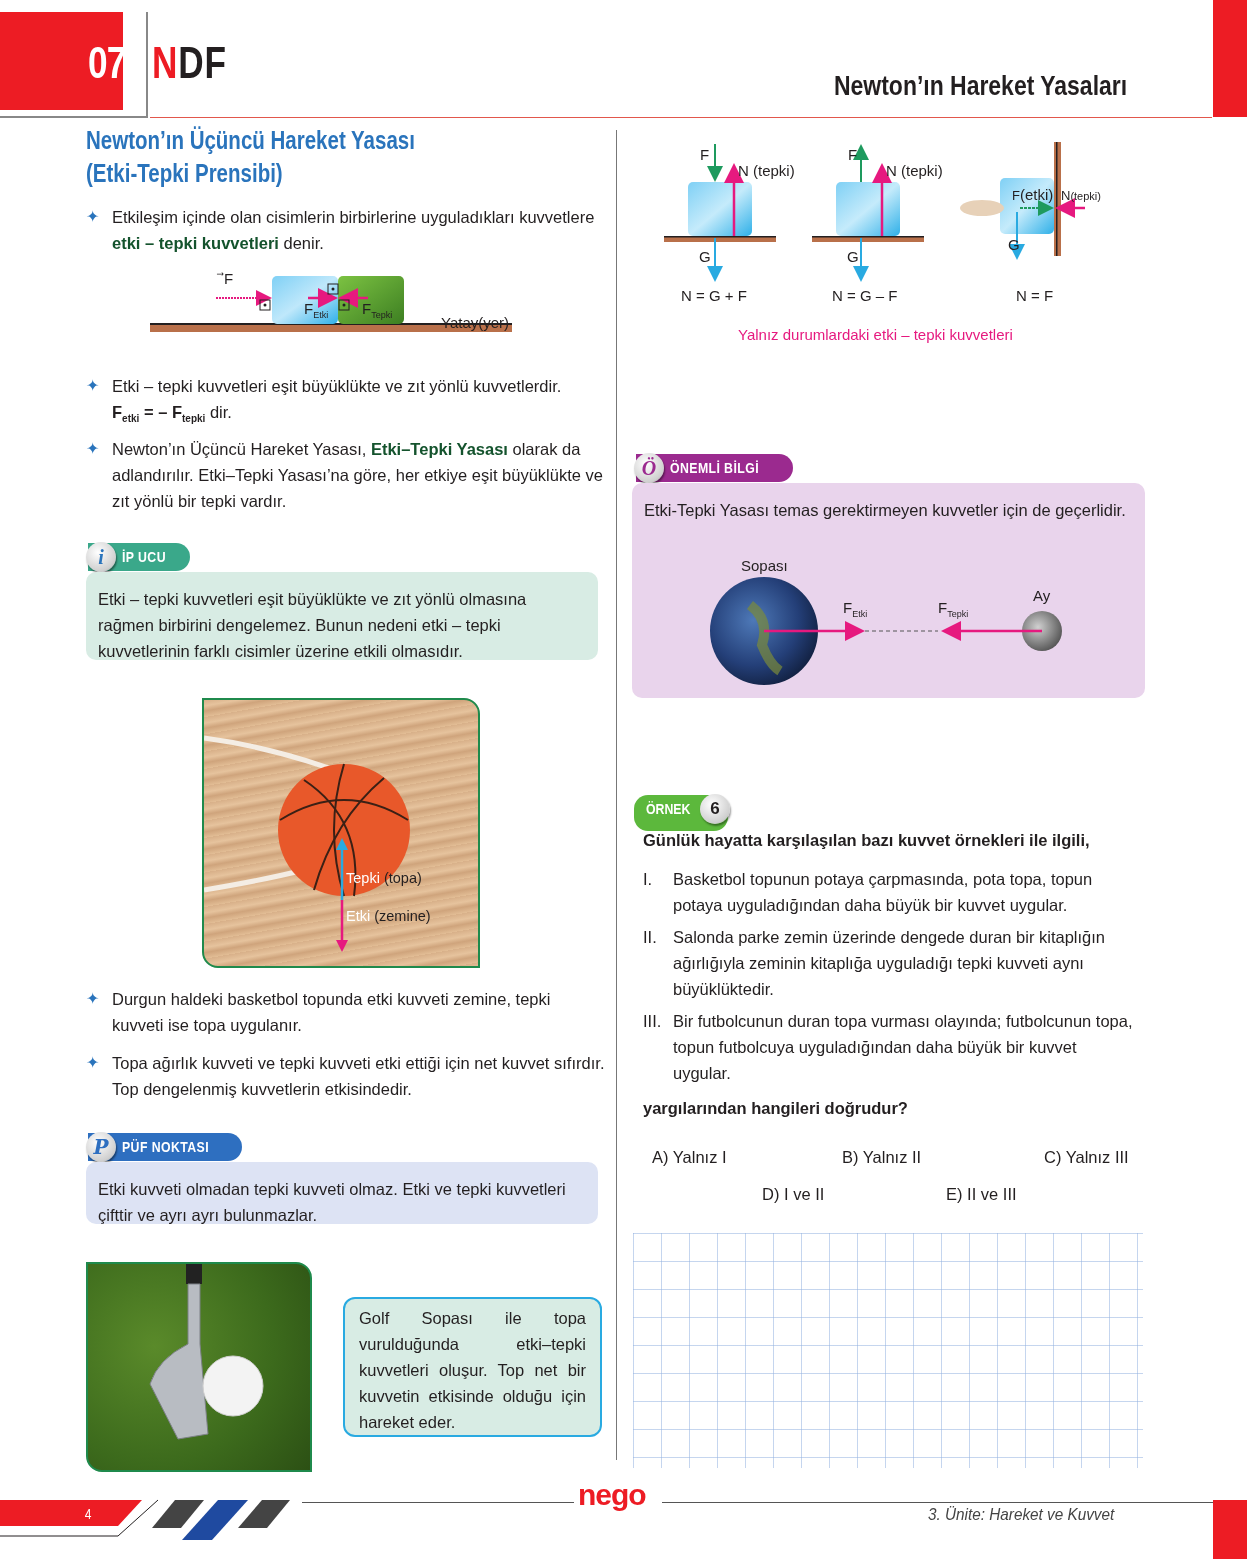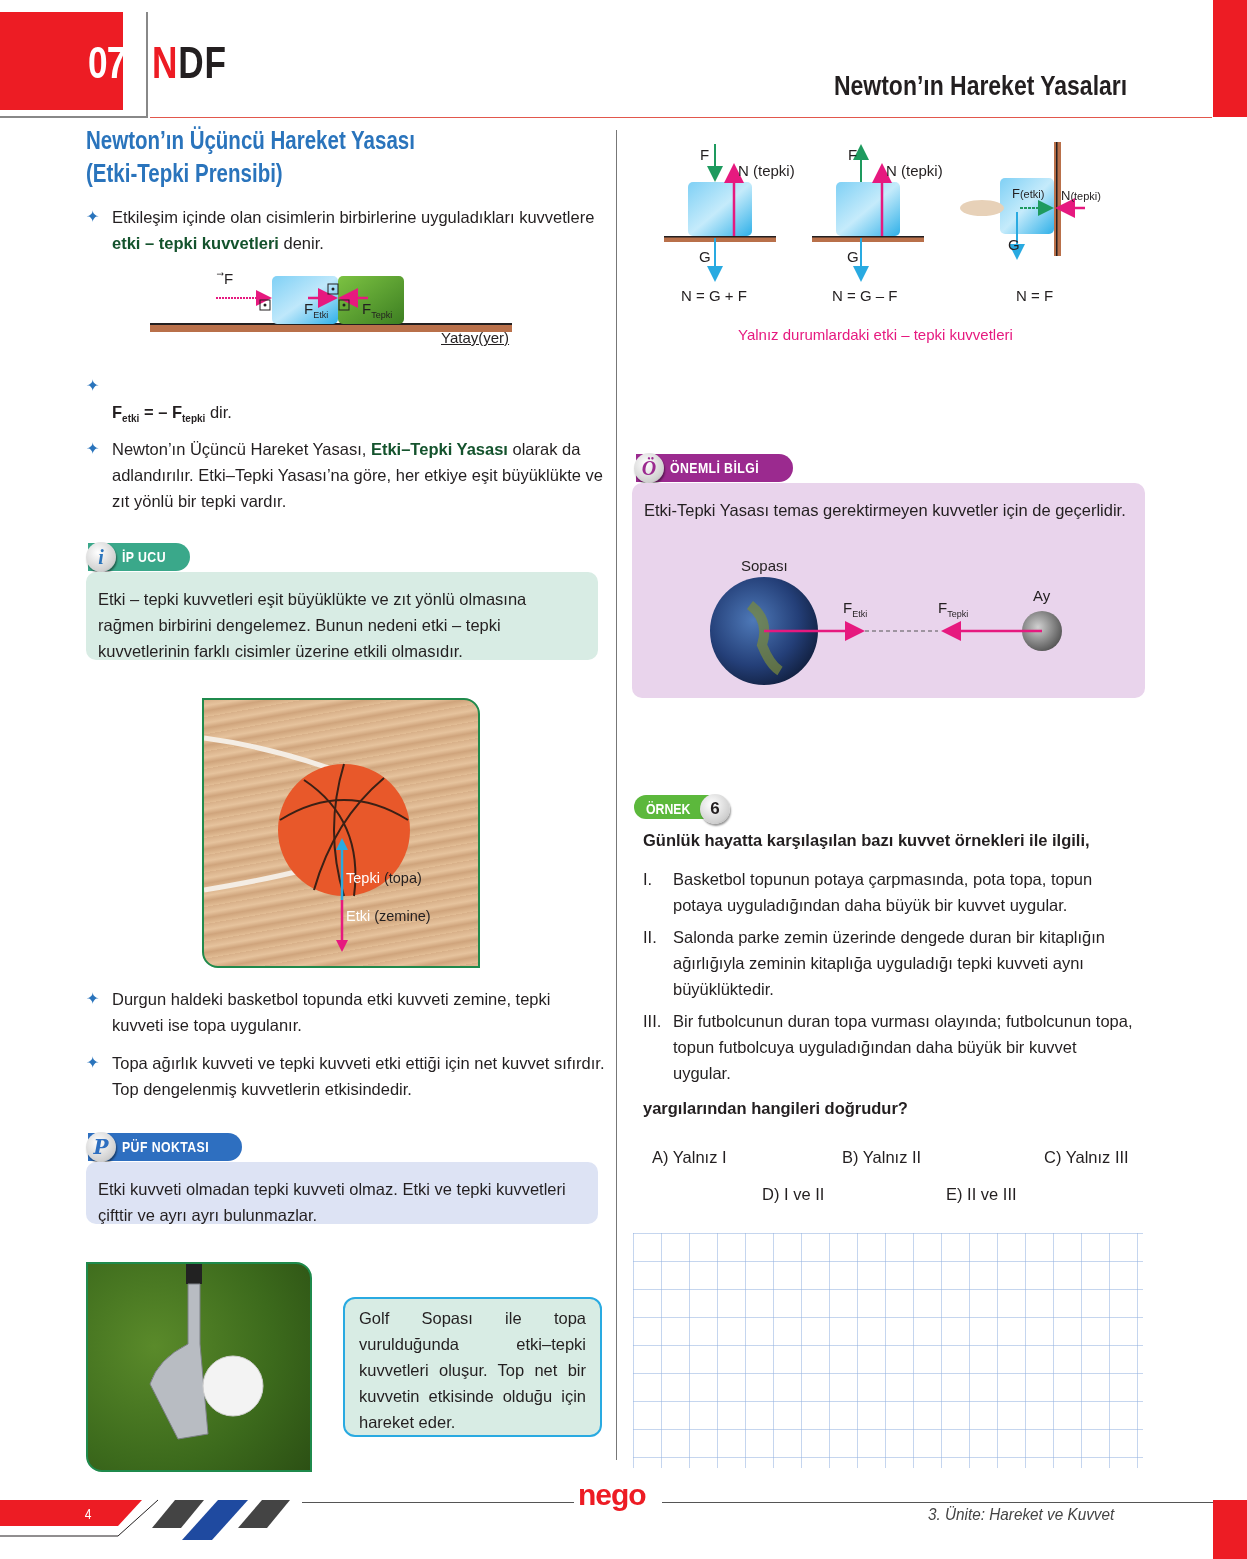--- a/index.html
+++ b/index.html
@@ -107,26 +107,26 @@
   <rect x="110" y="38" width="10" height="10" fill="none" stroke="#231f20" stroke-width="1"></rect>
     <circle cx="115" cy="43" r="1.5" fill="#231f20"></circle>
   <rect x="178" y="22" width="10" height="10" fill="none" stroke="#231f20" stroke-width="1"></rect>
     <circle cx="183" cy="27" r="1.5" fill="#231f20"></circle>
   <rect x="189" y="38" width="10" height="10" fill="none" stroke="#231f20" stroke-width="1"></rect>
     <circle cx="194" cy="43" r="1.5" fill="#231f20"></circle>
 </svg>
 <div class="dlabel" style="left:224px; top:270px;">⃗<span>F</span></div>
 <div class="dlabel" style="left:304px; top:300px;"><span>F</span><sub style="font-size:9px">Etki</sub></div>
 <div class="dlabel" style="left:362px; top:300px;"><span>F</span><sub style="font-size:9px">Tepki</sub></div>
-<div class="dlabel" style="left:441px; top:329px;text-decoration:underline;">Yatay(yer)</div>
+<div class="dlabel" style="left:441px; top:314px;">Yatay(yer)</div>
 
 <div class="bullet" style="left:86px; top:373px;">
   <span class="star">✦</span>
   <span class="txt">
-    <br>
+    <span>Etki – tepki kuvvetleri eşit büyüklükte ve zıt yönlü kuvvetlerdir.</span><br>
     <b><span>F</span><sub style="font-size:10px">etki</sub><span> = – </span><span>F</span><sub style="font-size:10px">tepki</sub></b><span> dir.</span>
   </span>
 </div>
 
 <div class="bullet" style="left:86px; top:436px;">
   <span class="star">✦</span>
   <span class="txt"><span>Newton’ın Üçüncü Hareket Yasası, </span><span class="pink">Etki–Tepki Yasası</span><span> olarak da adlandırılır. Etki–Tepki Yasası’na göre, her etkiye eşit büyüklükte ve zıt yönlü bir tepki vardır.</span></span>
 </div>
 
 <div class="tag" style="left:88px; top:543px; background:#3aa88a;">
@@ -226,21 +226,21 @@
 <div class="dlabel" style="left:700px; top:146px;">F</div>
 <div class="dlabel" style="left:738px; top:162px;"><span>N</span> <span>(tepki)</span></div>
 <div class="dlabel" style="left:699px; top:248px;">G</div>
 <div class="dlabel" style="left:681px; top:287px;">N = G + F</div>
 
 <div class="dlabel" style="left:848px; top:146px;">F</div>
 <div class="dlabel" style="left:886px; top:162px;"><span>N</span> <span>(tepki)</span></div>
 <div class="dlabel" style="left:847px; top:248px;">G</div>
 <div class="dlabel" style="left:832px; top:287px;">N = G – F</div>
 
-<div class="dlabel" style="left:1012px; top:186px; font-size:13px;"><span>F</span><span style="font-size:11px">(etki)</span></div>
+<div class="dlabel" style="left:1012px; top:186px; font-size:13px;"><span>F</span><span style="font-size:15px">(etki)</span></div>
 <div class="dlabel" style="left:1061px; top:188px; font-size:13px;"><span>N</span><span style="font-size:11px">(tepki)</span></div>
 <div class="dlabel" style="left:1008px; top:236px;">G</div>
 <div class="dlabel" style="left:1016px; top:287px;">N = F</div>
 
 <div class="dlabel" style="left:738px; top:326px; color:#e6197f;">Yalnız durumlardaki etki – tepki kuvvetleri</div>
 
 <div class="tag" style="left:636px; top:454px; background:#9b2a8f;">
   <span class="ic" style="color:#9b2a8f;">Ö</span>
   <span class="lbl">ÖNEMLİ BİLGİ</span>
 </div>
@@ -267,21 +267,21 @@
   <circle cx="342" cy="56" r="20" fill="url(#gMoon)"></circle>
   <line x1="64" y1="56" x2="160" y2="56" stroke="#e6197f" stroke-width="2.5" marker-end="url(#mP3)"></line>
   <line x1="165" y1="56" x2="238" y2="56" stroke="#555" stroke-width="1" stroke-dasharray="4,3"></line>
   <line x1="342" y1="56" x2="246" y2="56" stroke="#e6197f" stroke-width="2.5" marker-end="url(#mP3)"></line>
 </svg>
 <div class="dlabel" style="left:741px; top:557px;">Sopası</div>
 <div class="dlabel" style="left:1033px; top:587px;">Ay</div>
 <div class="dlabel" style="left:843px; top:599px;"><span>F</span><sub style="font-size:9px">Etki</sub></div>
 <div class="dlabel" style="left:938px; top:599px;"><span>F</span><sub style="font-size:9px">Tepki</sub></div>
 
-<div class="abs" style="left:634px; top:795px; width:94px; height:24px; background:#5cb83c; border-radius:14px; color:#fff; font-weight:bold; font-size:15px; line-height:28px; padding-left:12px;">
+<div class="abs" style="left:634px; top:795px; width:94px; height:36px; background:#5cb83c; border-radius:14px; color:#fff; font-weight:bold; font-size:15px; line-height:28px; padding-left:12px;">
   <span style="display:inline-block; transform:scaleX(0.82); transform-origin:left;">ÖRNEK</span>
   <span style="position:absolute; right:-2px; top:-1px; width:30px; height:30px; border-radius:50%; background:radial-gradient(circle at 40% 35%, #ffffff, #cfcfcf 70%, #8a8a8a); color:#231f20; text-align:center; line-height:30px; font-size:17px; box-shadow:1px 2px 2px rgba(0,0,0,0.4);">6</span>
 </div>
 <div class="abs ex-q" style="left:643px; top:831px;">Günlük hayatta karşılaşılan bazı kuvvet örnekleri ile ilgili,</div>
 
 <div class="ex-item" style="left:643px; top:866px;">
     <span class="num">I.</span>
     <span>Basketbol topunun potaya çarpmasında, pota topa, topun potaya uyguladığından daha büyük bir kuvvet uygular.</span>
   </div>
 <div class="ex-item" style="left:643px; top:924px;">

